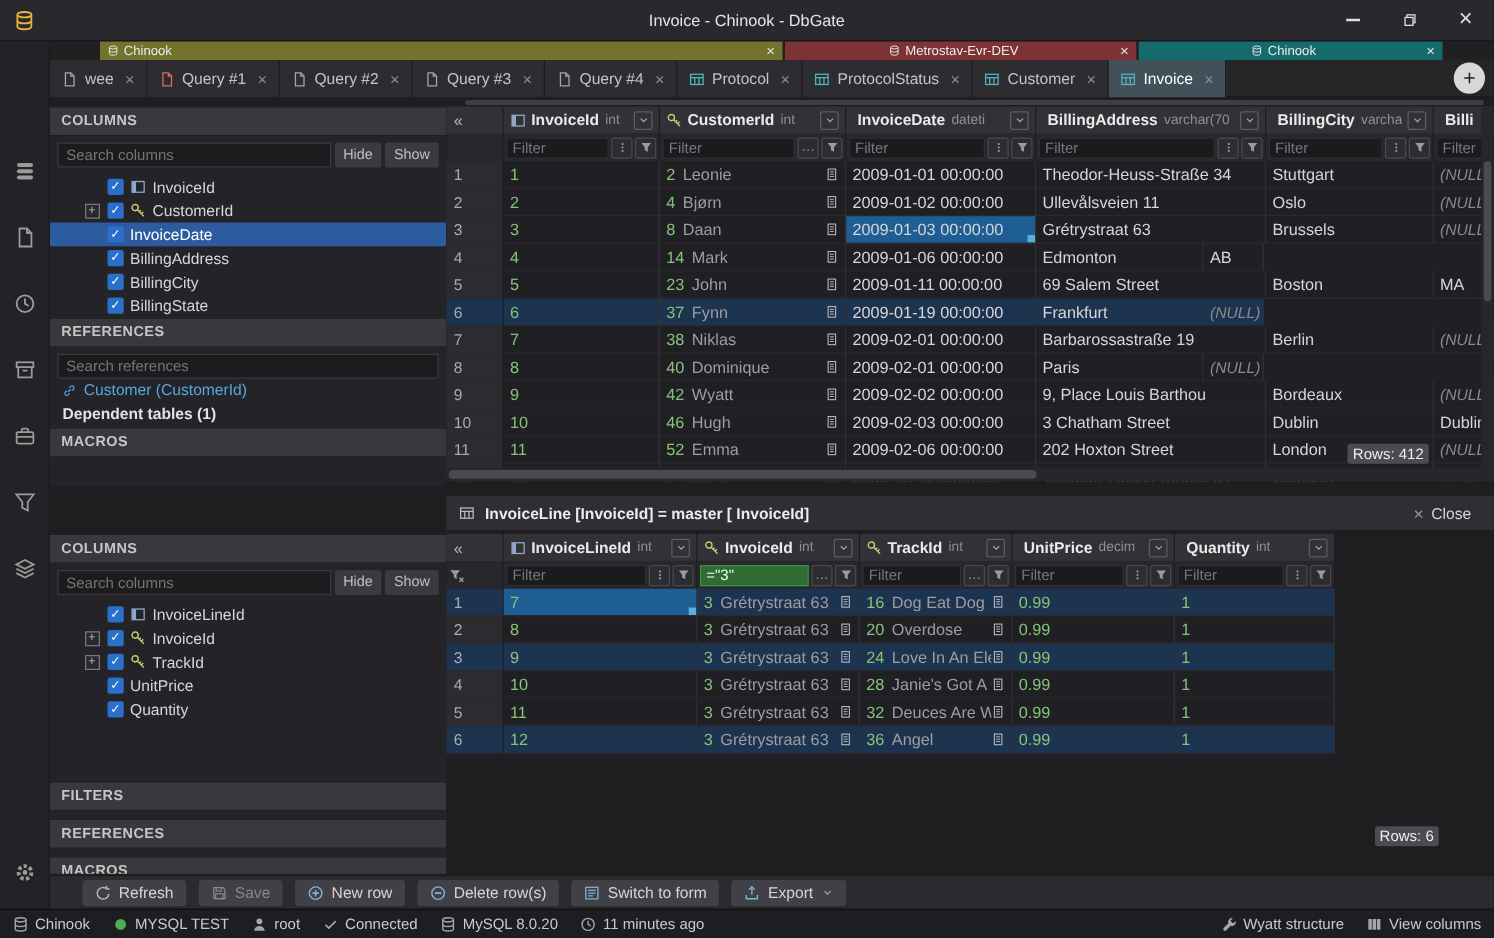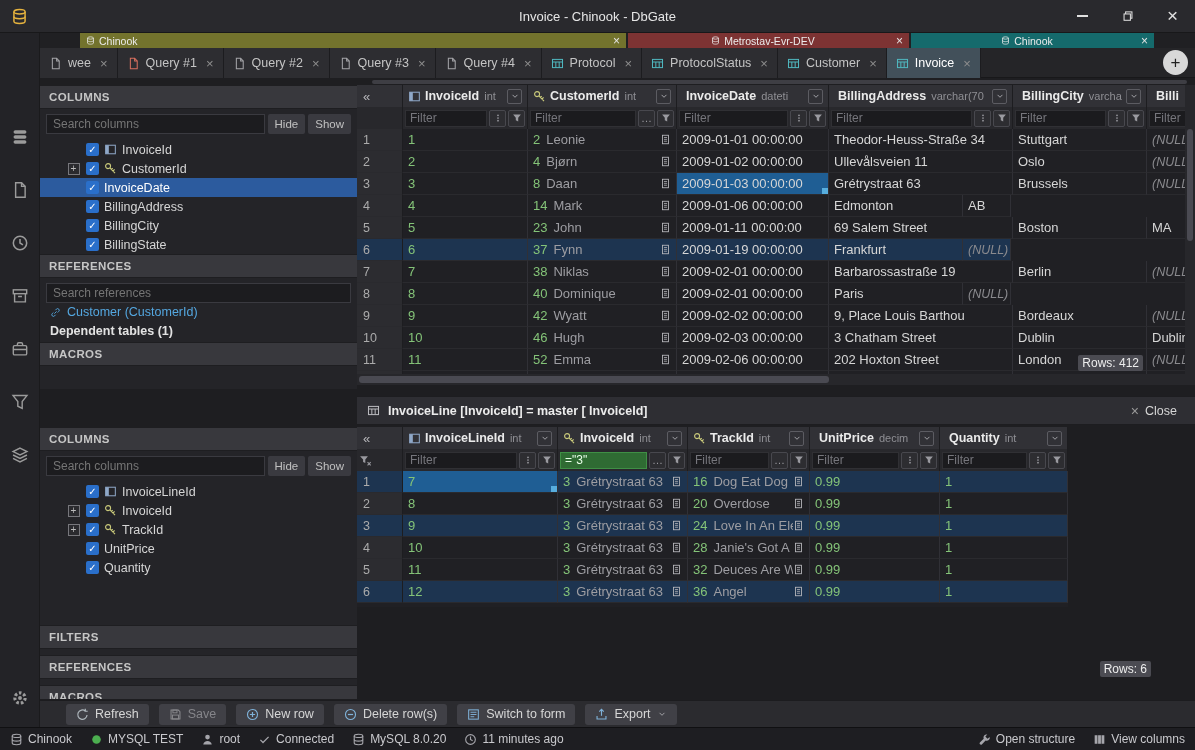--- a/index.html
+++ b/index.html
@@ -1544,21 +1544,21 @@
           <span>11 minutes ago</span>
         </div>
       </div>
     <div id="status-right">
         <div class="sitem">
           <span class="ic ">
             <svg viewBox="0 0 14 14">
               <path d="M12.6 4.3a3.3 3.3 0 0 1-4.4 3.9l-4.1 4.1a1.5 1.5 0 0 1-2.1-2.1l4.1-4.1a3.3 3.3 0 0 1 3.9-4.4L7.9 3.8l2.3 2.3z" fill="currentColor"></path>
             </svg>
           </span>
-          <span>Open structure</span>
+          <span>Wyatt structure</span>
         </div>
         <div class="sitem">
           <span class="ic ">
             <svg viewBox="0 0 14 14">
               <rect x="1.8" y="2.4" width="3" height="9.2" fill="currentColor"></rect>
               <rect x="5.5" y="2.4" width="3" height="9.2" fill="currentColor"></rect>
               <rect x="9.2" y="2.4" width="3" height="9.2" fill="currentColor"></rect>
             </svg>
           </span>
           <span>View columns</span>

